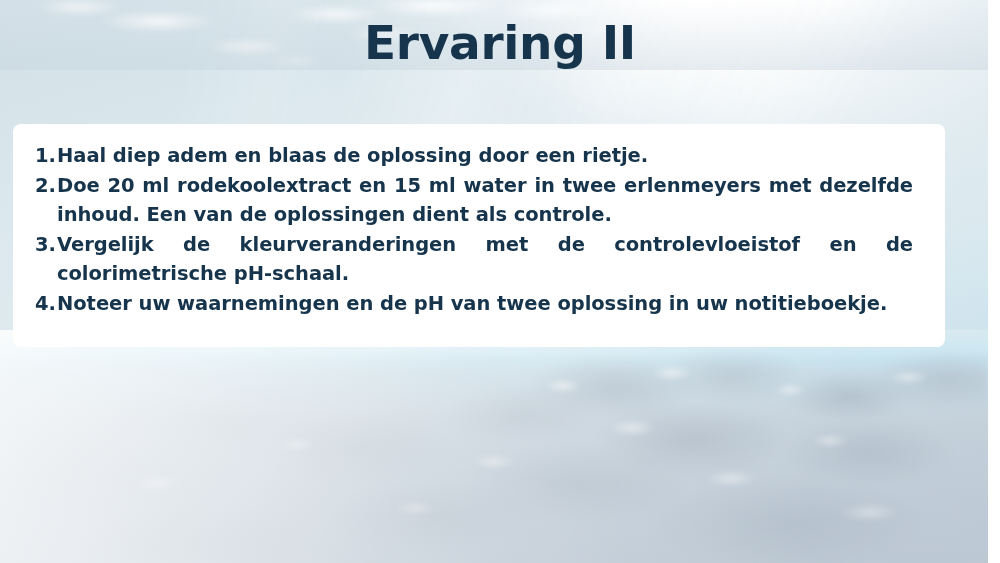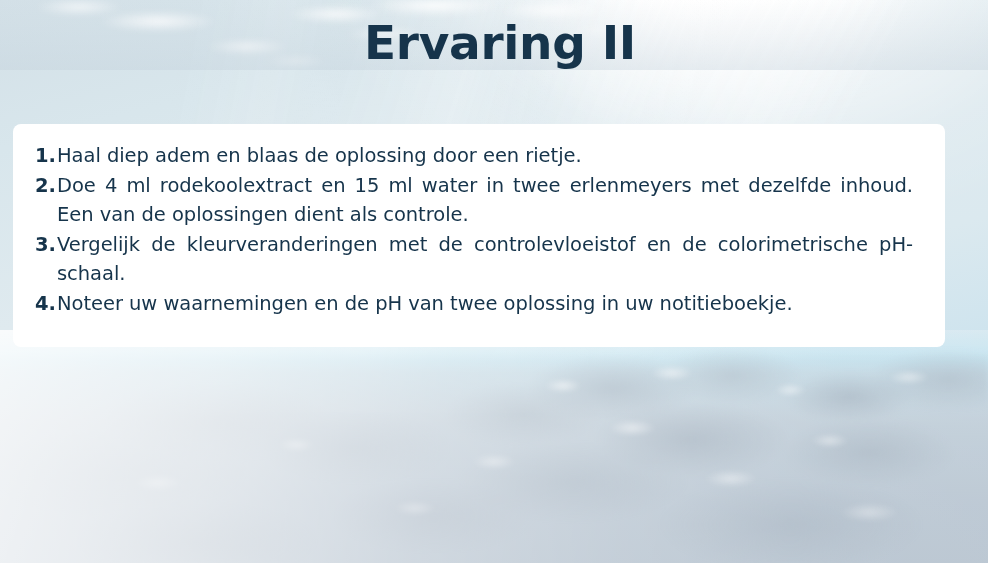--- a/index.html
+++ b/index.html
@@ -215,21 +215,21 @@
     list-style: none;
     counter-reset: stepnum;
   }
 
   ol.steps > li {
     counter-increment: stepnum;
     position: relative;
     margin: 0 12px 0 0;
     padding-left: 22px;
     font-size: 19.5px;
-    font-weight: normal;
+    font-weight: bold;
     line-height: 29.5px;
     color: #16344b;
     text-align: justify;
     letter-spacing: -0.05px;
   }
 
   ol.steps > li::before {
     content: counter(stepnum) ".";
     position: absolute;
     left: 0;
@@ -262,21 +262,21 @@
   <div class="bg-layer bg-bottomtint"></div>
 
   <div class="title">Ervaring II</div>
 
   <div class="card">
     <ol class="steps">
       <li>
         <span class="body">Haal diep adem en blaas de oplossing door een rietje.</span>
       </li>
       <li>
-        <span class="body">Doe 4 ml rodekoolextract en 15 ml water in twee erlenmeyers met dezelfde inhoud. Een van de oplossingen dient als controle.</span>
+        <span class="body">Doe 20 ml rodekoolextract en 15 ml water in twee erlenmeyers met dezelfde inhoud. Een van de oplossingen dient als controle.</span>
       </li>
       <li>
         <span class="body">Vergelijk de kleurveranderingen met de controlevloeistof en de colorimetrische pH-schaal.</span>
       </li>
       <li>
         <span class="body">Noteer uw waarnemingen en de pH van twee oplossing in uw notitieboekje.</span>
       </li>
     </ol>
   </div>
 

